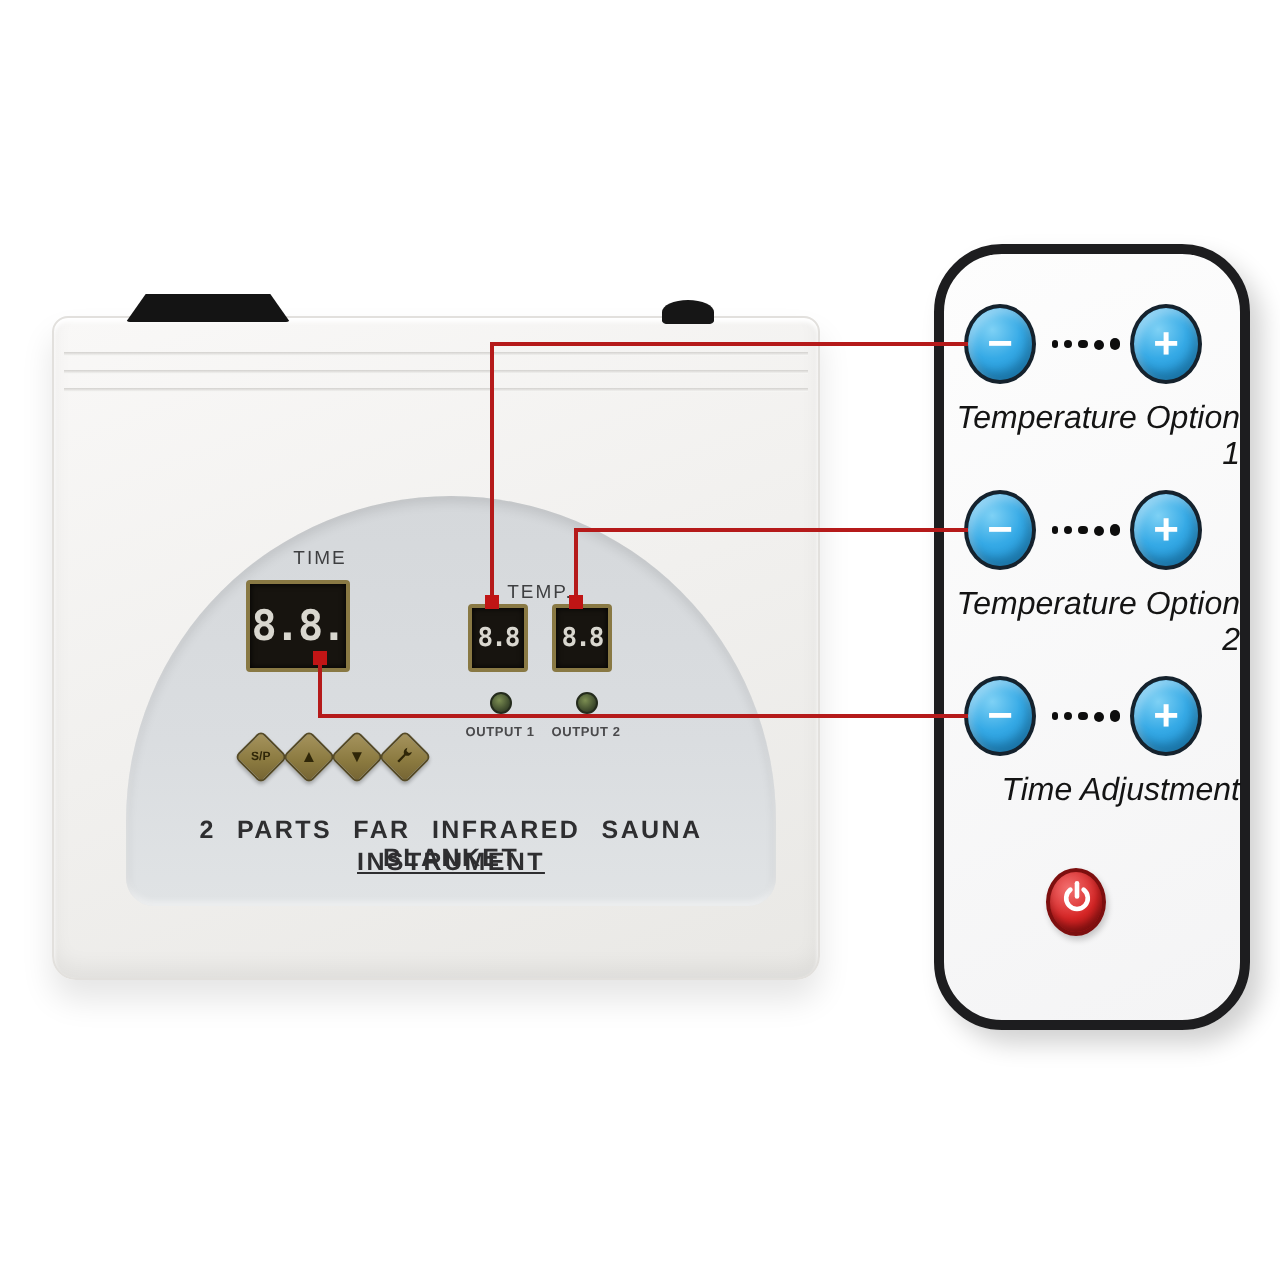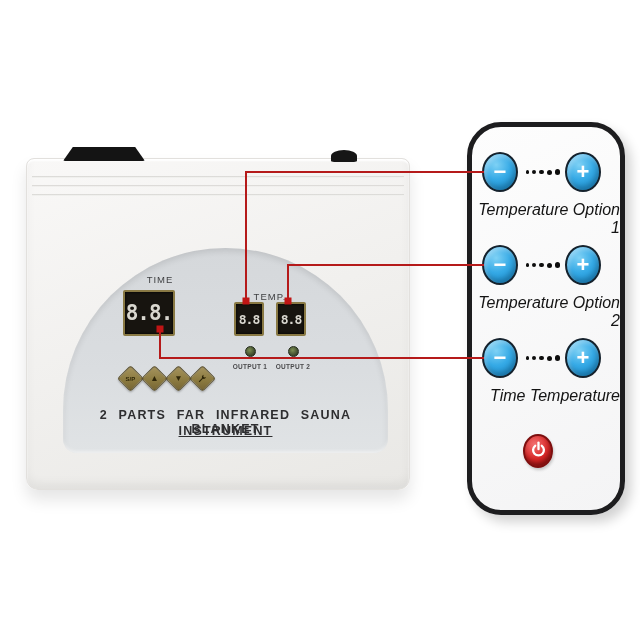--- a/index.html
+++ b/index.html
@@ -154,21 +154,21 @@
     <div class="dots" style="left:50px;top:224px;width:42px;height:14px;">
       <span class="dot" style="width:3.5px;height:3.5px;"></span>
         <span class="dot" style="width:4px;height:4px;"></span>
         <span class="dot" style="width:4.5px;height:4.5px;"></span>
         <span class="dot" style="width:5px;height:5px;"></span>
         <span class="dot" style="width:5.5px;height:5.5px;"></span>
     </div>
     <div class="rbtn" style="left:93px;top:211px;">
       <span>+</span>
     </div>
-    <div class="rlabel" style="top:260px;">Time Temperature</div>
+    <div class="rlabel" style="top:260px;">Time Adjustment</div>
 
     <div class="power">
       <span>
         <svg width="17" height="17" viewBox="0 0 17 17">
           <path d="M5.2 4.8 A 5.4 5.4 0 1 0 11.8 4.8" fill="none" stroke="#ffffff" stroke-width="2.3" stroke-linecap="round"></path>
           <line x1="8.5" y1="1.6" x2="8.5" y2="8.2" stroke="#ffffff" stroke-width="2.3" stroke-linecap="round"></line>
         </svg>
       </span>
     </div>
   </div>

